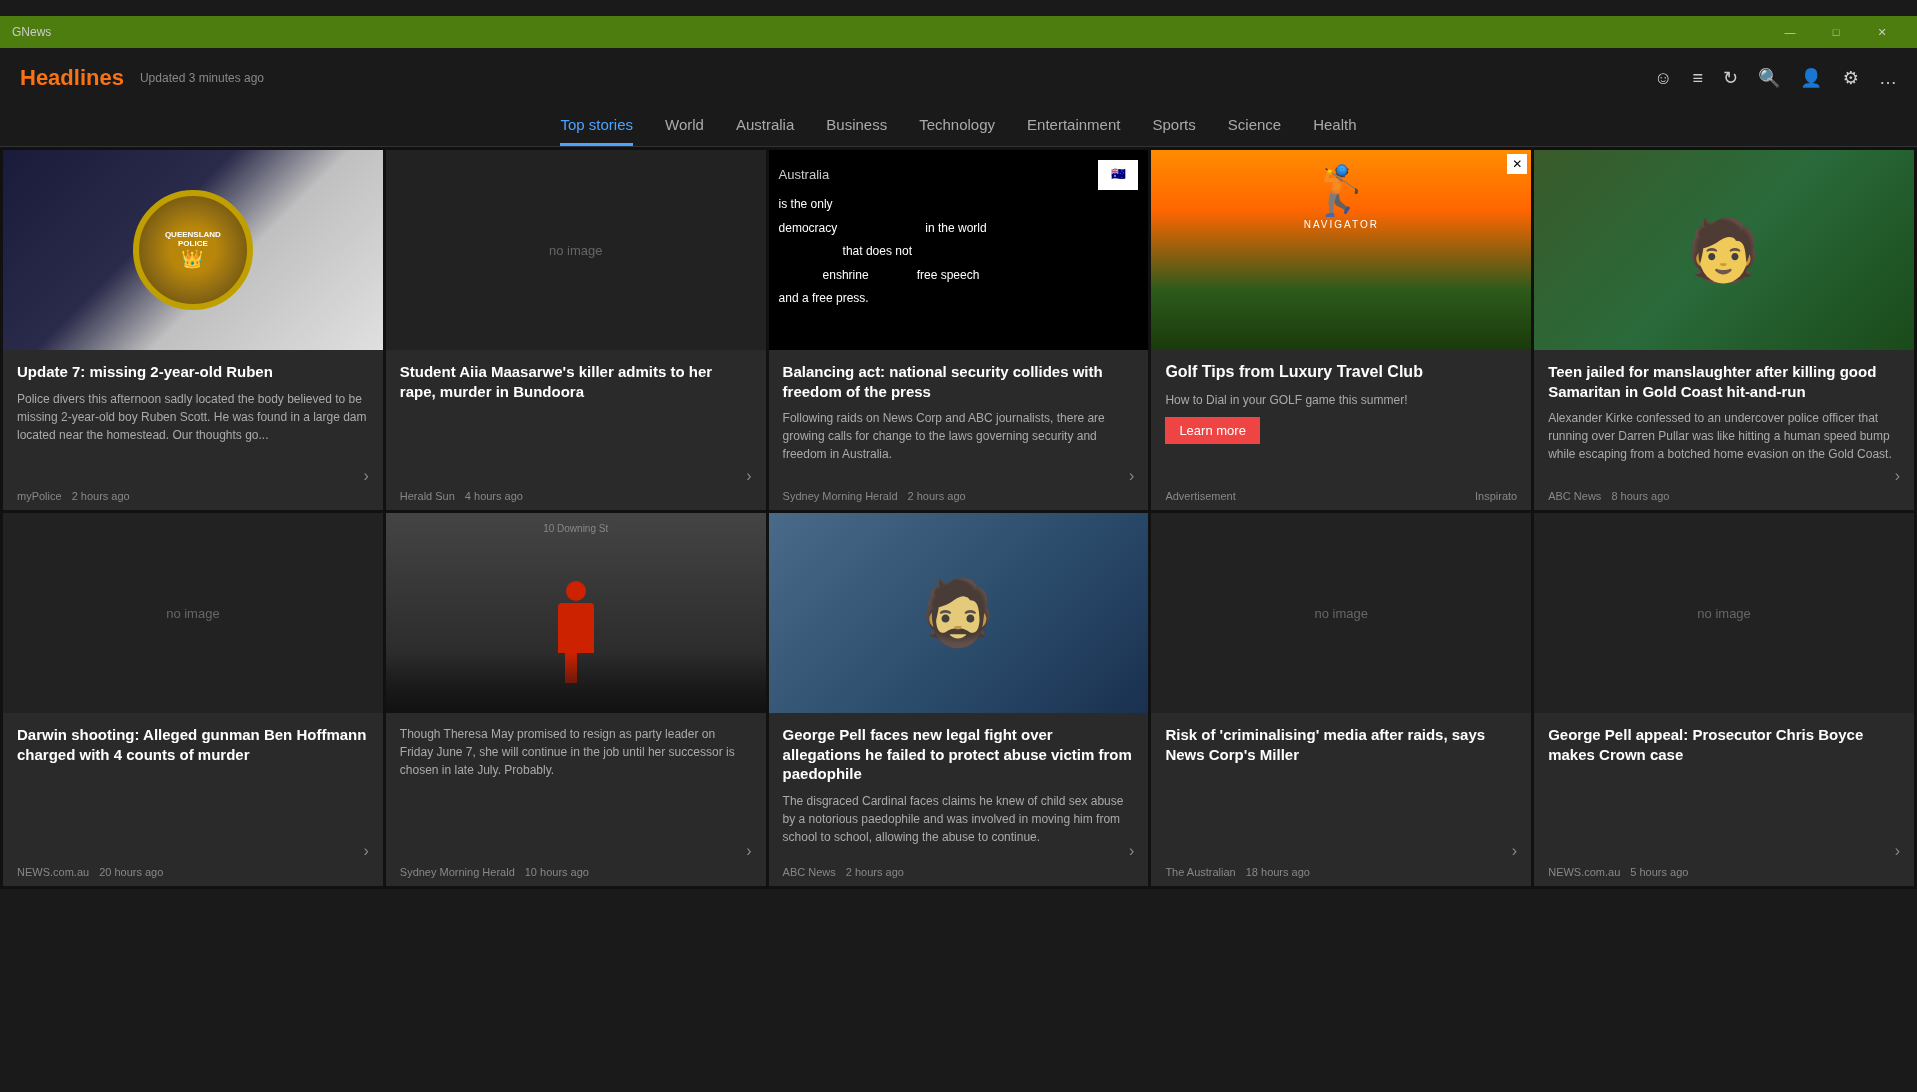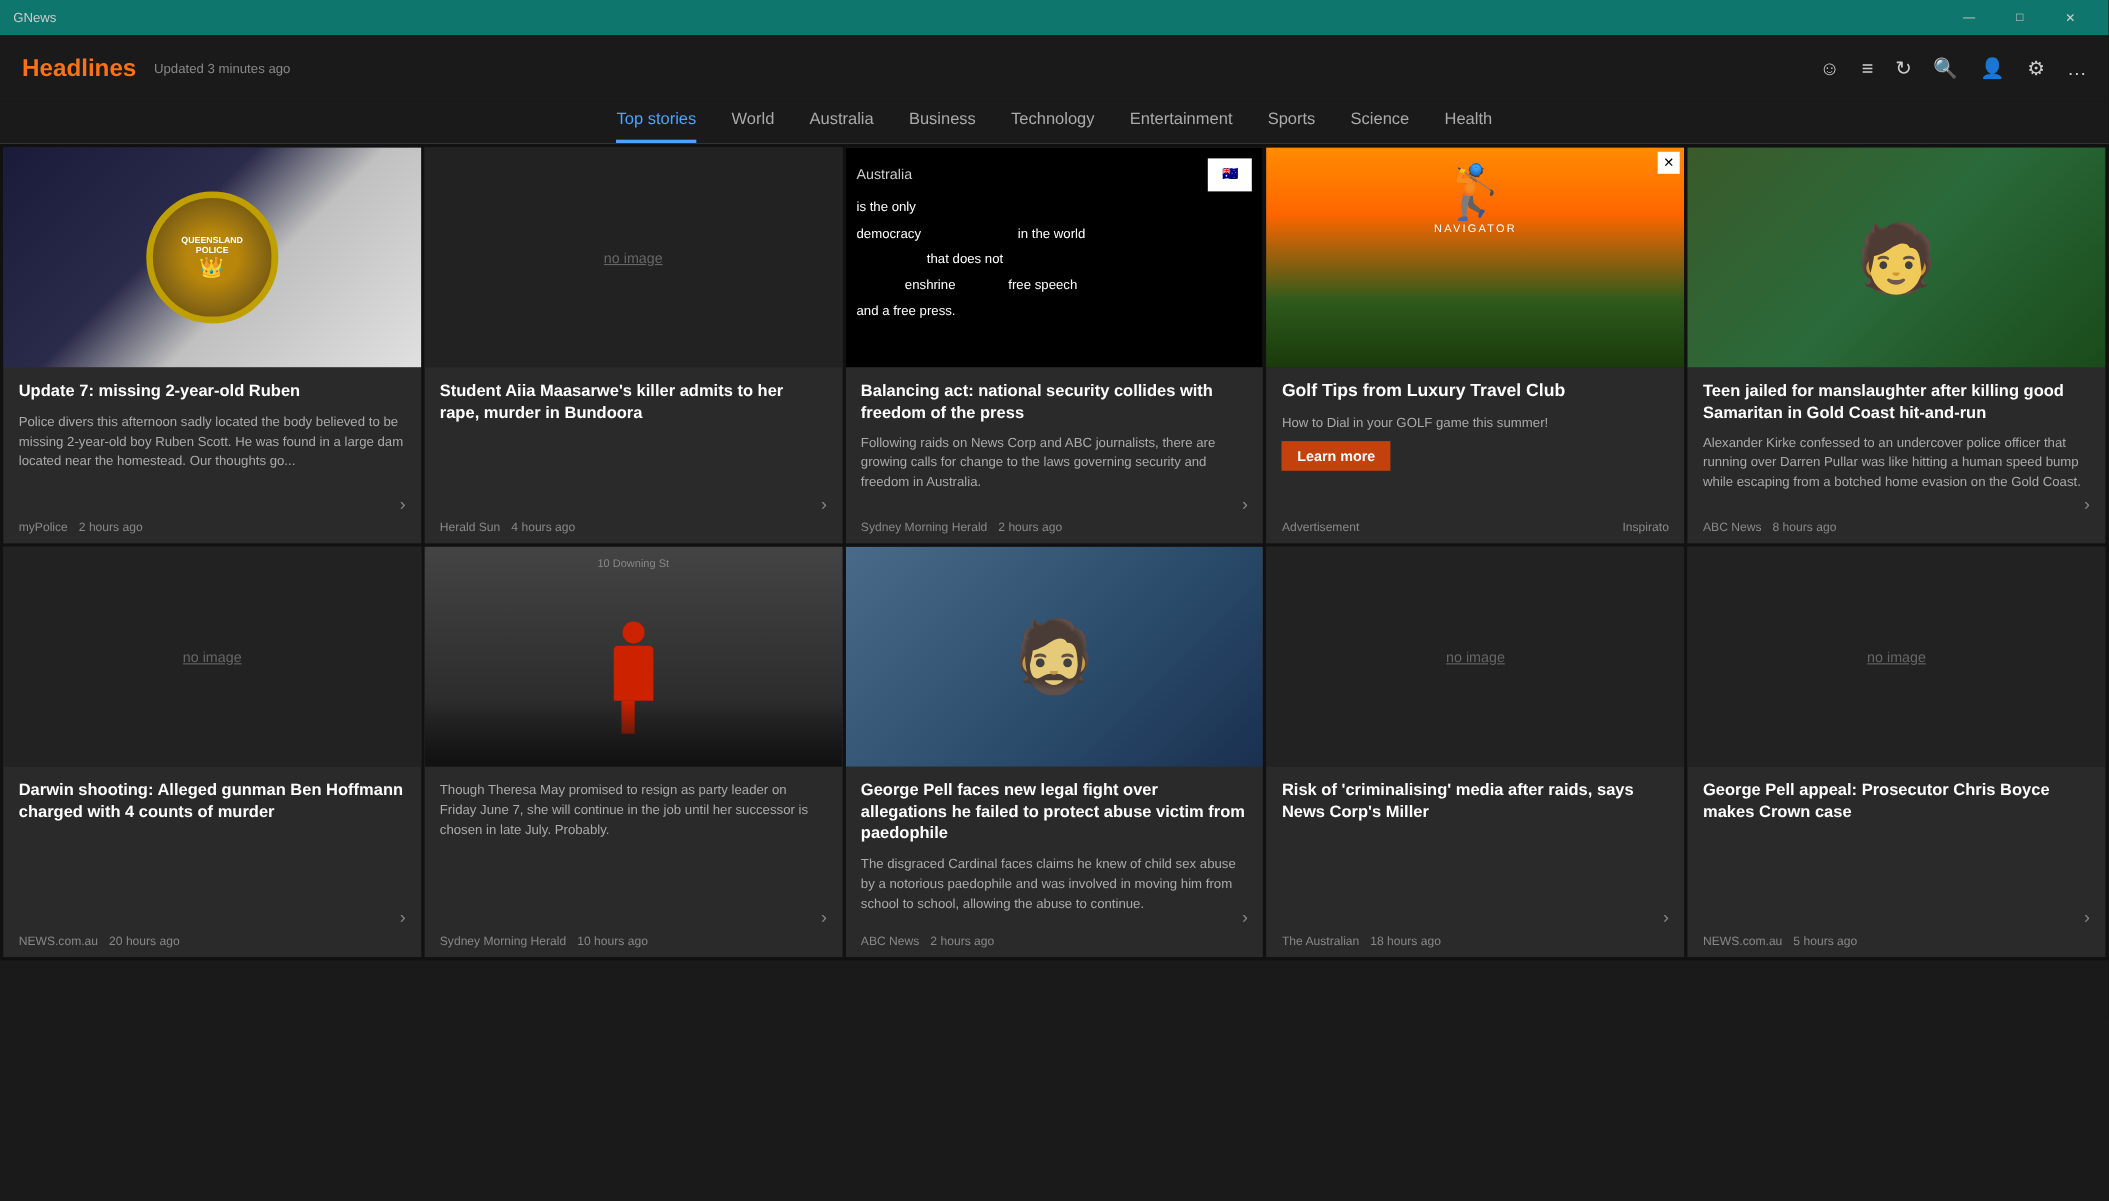--- a/index.html
+++ b/index.html
@@ -6,28 +6,29 @@
     body {
       background: #1a1a1a;
       color: #fff;
       font-family: 'Segoe UI', Arial, sans-serif;
       width: 1917px;
       min-height: 1092px;
       overflow-x: hidden;
     }
     
     .title-bar {
-      background: #0f766e;
+      background: #4d7c0f;
       display: flex;
       align-items: center;
       justify-content: space-between;
       padding: 0 12px;
       height: 32px;
       font-size: 12px;
       color: #ccc;
+      margin-top: 16px;
     }
     .title-bar-left { display: flex; align-items: center; gap: 8px; }
     .title-bar-controls { display: flex; gap: 0; }
     .title-bar-btn {
       width: 46px; height: 32px;
       display: flex; align-items: center; justify-content: center;
       font-size: 11px; color: #ccc; cursor: pointer;
       background: transparent; border: none;
     }
     
@@ -86,21 +87,20 @@
       height: 200px;
       object-fit: cover;
       overflow: hidden;
       position: relative;
       background: #222;
       display: flex; align-items: center; justify-content: center;
     }
     .no-image-label {
       color: #666;
       font-size: 13px;
-      text-decoration: underline;
     }
     .news-card-body {
       padding: 12px 14px 40px 14px;
       flex: 1;
     }
     .news-card-title {
       font-size: 15px;
       font-weight: 600;
       color: #fff;
       line-height: 1.3;
@@ -123,28 +123,27 @@
     }
     .news-source { font-size: 11px; color: #888; }
     .news-time { font-size: 11px; color: #888; margin-left: 6px; }
     .news-arrow {
       color: #888;
       font-size: 16px;
     }
     
     .ad-card .news-card-title { color: #fff; font-size: 16px; }
     .learn-more-btn {
-      background: #c2410c;
+      background: #ef4444;
       color: #fff;
       border: none;
       padding: 6px 14px;
       font-size: 13px;
       cursor: pointer;
       margin-top: 8px;
-      font-weight: bold;
     }
     .ad-label { font-size: 11px; color: #888; }
     .ad-provider { font-size: 11px; color: #888; }
     
     .ad-close {
       position: absolute;
       top: 4px; right: 4px;
       background: #fff;
       color: #000;
       width: 20px; height: 20px;

